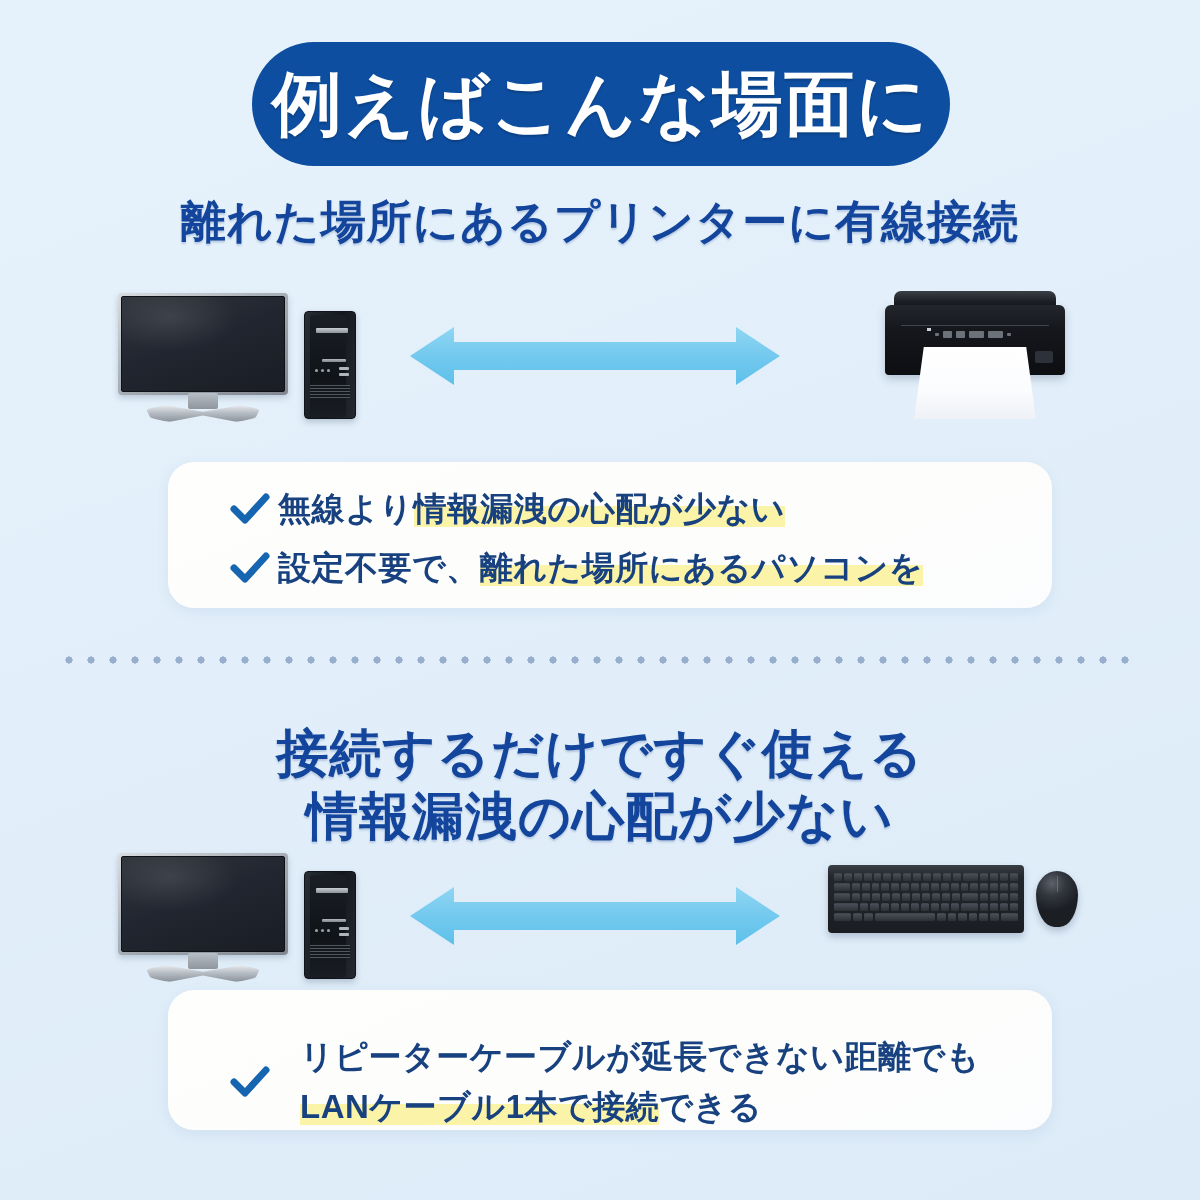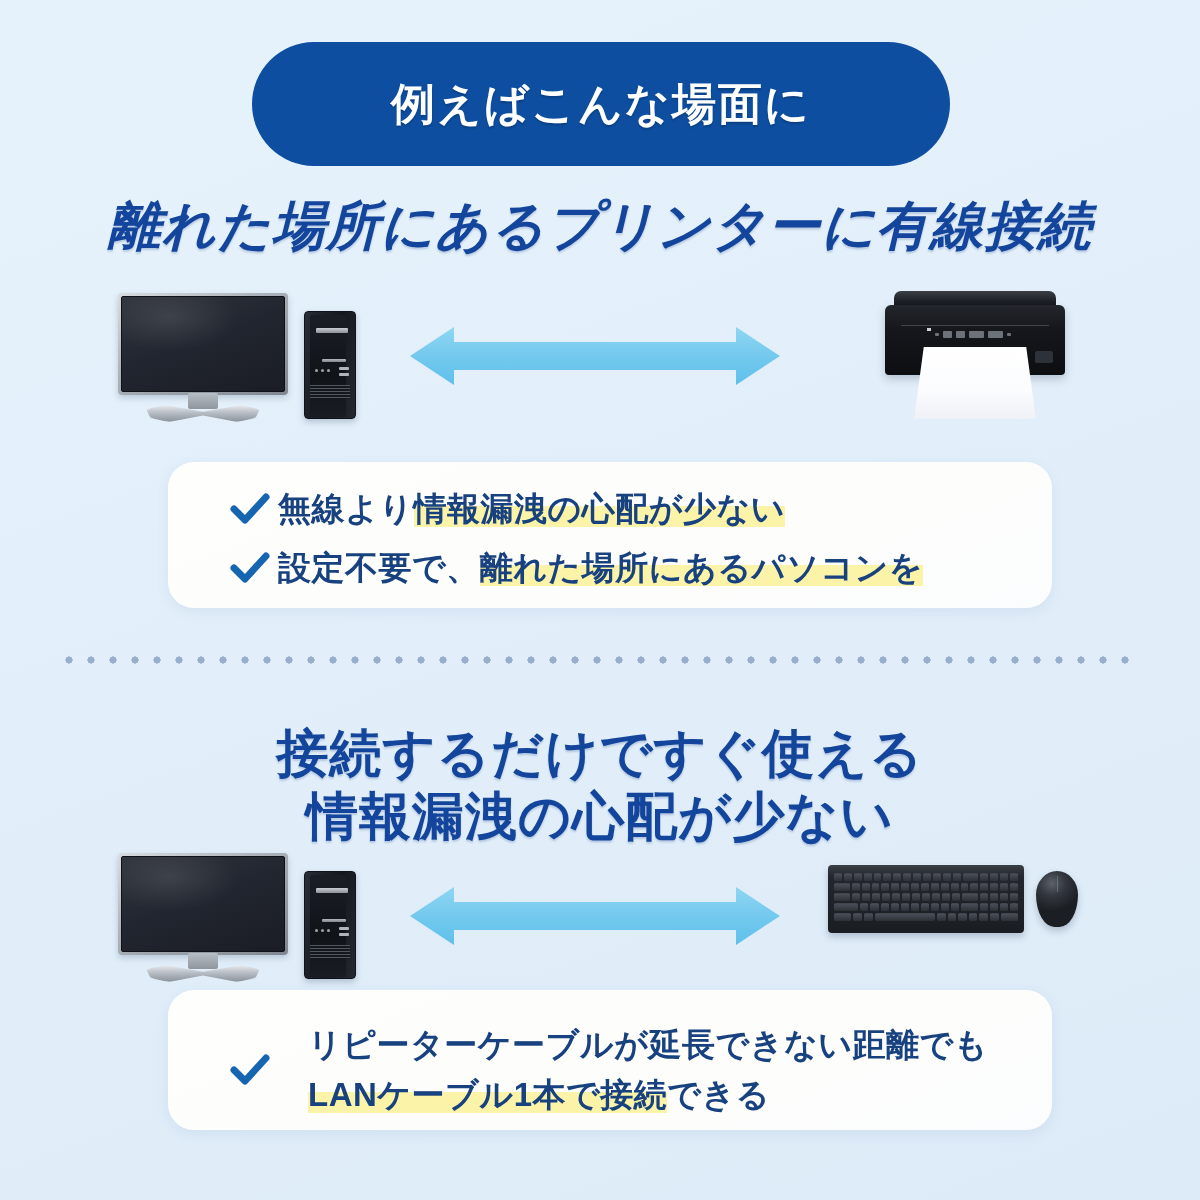--- a/index.html
+++ b/index.html
@@ -32,44 +32,43 @@
     width: 698px;
     height: 124px;
     background: #0d4ea0;
     border-radius: 62px;
     display: flex;
     align-items: center;
     justify-content: center;
   }
   .title-pill-text {
     color: #ffffff;
-    font-size: 44px;
+    font-size: 70px;
     font-weight: bold;
     letter-spacing: 2px;
     line-height: 1;
     text-shadow: 0 2px 2px rgba(0,0,0,0.18);
     white-space: nowrap;
   }
 
   
   .section-heading {
     position: absolute;
     width: 100%;
     text-align: center;
     color: #12459b;
     font-weight: bold;
     letter-spacing: 1px;
     text-shadow: 0 2px 2px rgba(30,70,140,0.22);
     white-space: nowrap;
   }
   #heading-1 {
     top: 196px;
-    font-size: 53px;
+    font-size: 45px;
     line-height: 1.15;
-    font-style: italic;
   }
   #heading-2 {
     top: 722px;
     font-size: 52px;
     line-height: 1.22;
   }
   #heading-2 .hl-line { display: block; }
 
   
   .illus-row {
@@ -382,22 +381,22 @@
     color: #17417f;
     line-height: 1.42;
     letter-spacing: 0.5px;
     white-space: nowrap;
   }
   .hl {
     background: linear-gradient(180deg, rgba(251,243,168,0) 44%, #fbf3a8 44%, #fbf3a8 100%);
   }
   #bullet-card-2 .bullet {
     align-items: center;
-    padding-top: 30px;
-    gap: 38px;
+    padding-top: 42px;
+    gap: 30px;
   }
   #bullet-card-2 .bullet-text { line-height: 1.5; }
   #bullet-card-2 .bullet-text span.line { display: block; }
 
   
   .divider {
     position: absolute;
     left: 58px;
     top: 655px;
     width: 1084px;

